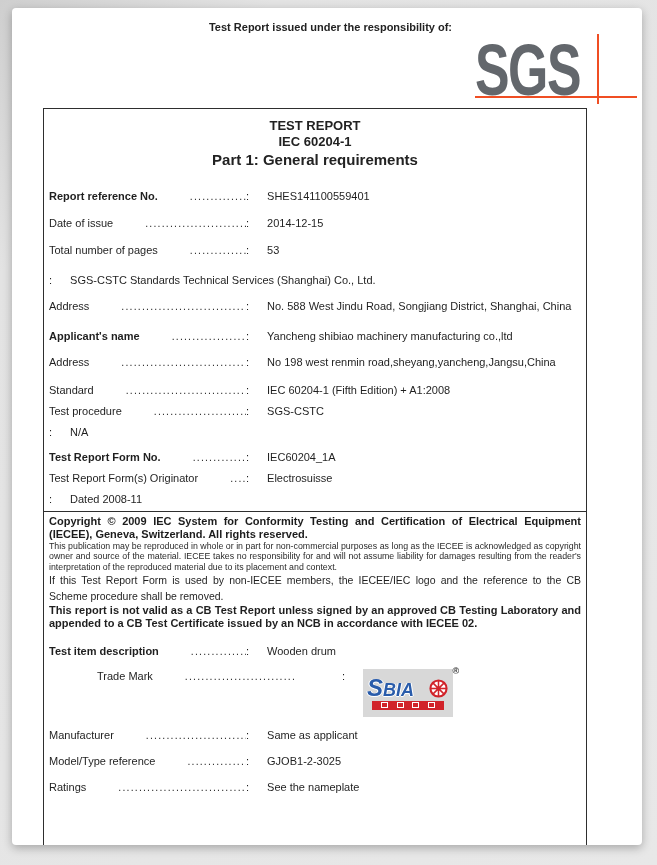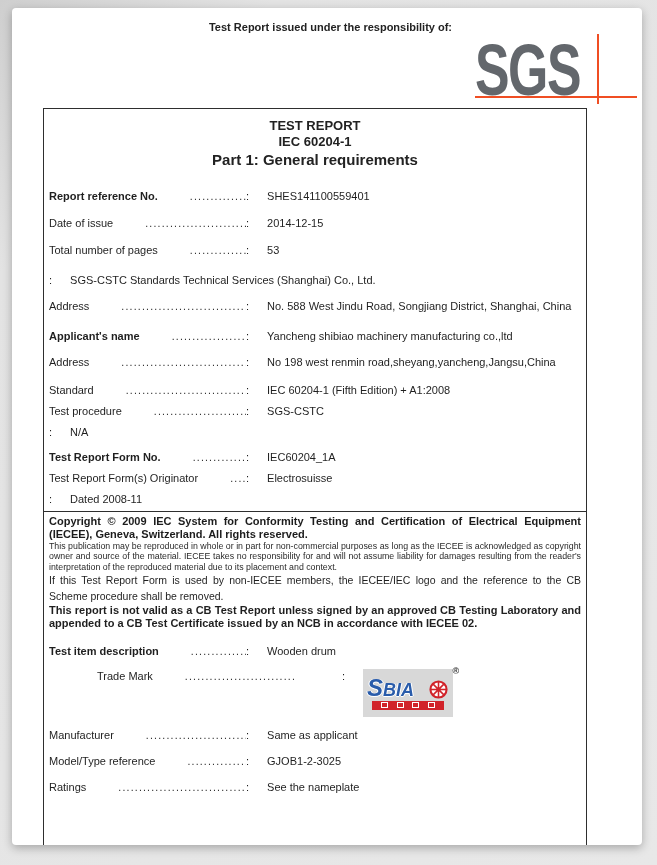--- a/index.html
+++ b/index.html
@@ -63,21 +63,21 @@
   .cp-fine { font-size:8.8px; line-height:10.3px; text-align:justify; color:#2a2a2a; }
   .cp-norm { font-size:10.5px; line-height:16px; text-align:justify; }
   .cp-bold2 { font-size:11px; font-weight:bold; line-height:13.5px; text-align:justify; }
   
   .tm-wrap { position:relative; display:inline-block; margin-top:2px; }
   .tm-box {
     width:90px; height:48px; background:#d8d8d8;
     display:flex; flex-direction:column; align-items:center; justify-content:center;
     padding-top:2px;
   }
-  .tm-line { display:flex; align-items:flex-end; gap:14px; }
+  .tm-line { display:flex; align-items:center; gap:14px; }
   .tm-name {
     font-weight:800; font-size:18px; line-height:20px; color:#2a5caa;
     text-shadow:0 1px 0 #fff, 1px 0 0 #fff, -1px 0 0 #fff;
     letter-spacing:0px; font-style:italic;
   }
   .tm-name::first-letter { font-size:24px; }
   .tm-reg { position:absolute; top:-3px; right:-6px; font-size:9px; color:#333; font-weight:bold; }
   .tm-banner {
     margin-top:1px; width:72px; height:9px; background:#d1232a;
     display:flex; align-items:center; justify-content:space-evenly;

